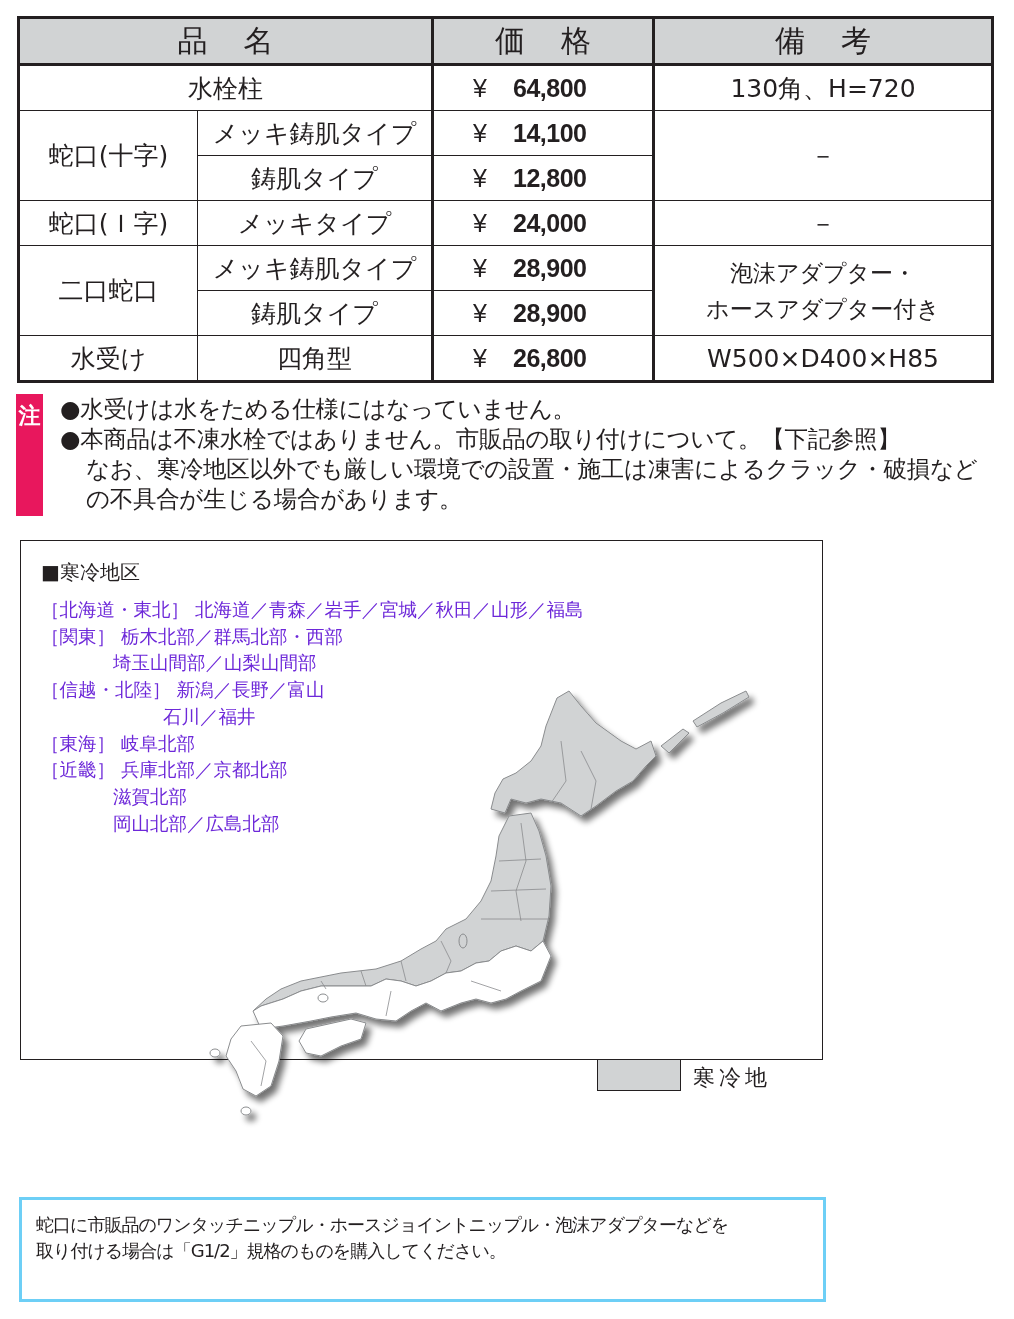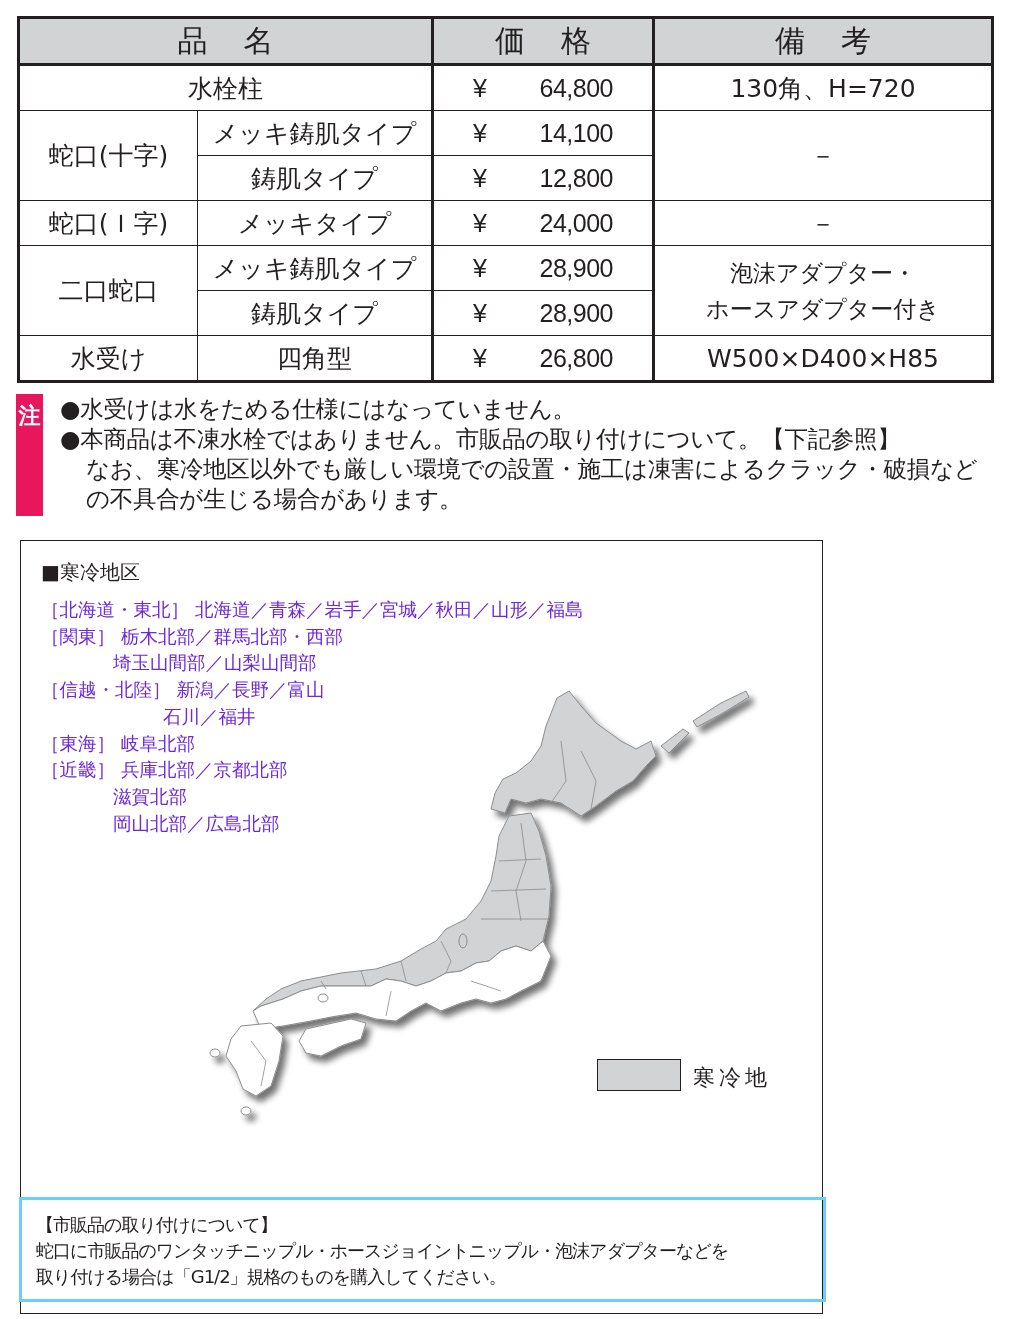--- a/index.html
+++ b/index.html
@@ -20,37 +20,37 @@
   .price-table th {
     background: #d1d3d4; font-size: 30px; height: 44px; letter-spacing: 0;
     border-bottom: 3px solid #231f20;
     margin-left: 20px;
   }
   .price-table th .sp { display: inline-block; width: 1.2em; }
   .price-table td { font-size: 25px; height: 44px; }
   .price-table td.price-col, .price-table th.price-col { border-left: 3px solid #231f20; border-right: 3px solid #231f20; }
   .price-cell { font-family: "Liberation Sans", sans-serif; font-weight: bold; font-size: 29px; letter-spacing: -0.5px; }
   .price-cell .yen { display: inline-block; width: 40px; text-align: left; }
-  .price-cell .num { display: inline-block; width: 100px; text-align: right; }
+  .price-cell .num { display: inline-block; width: 100px; text-align: left; font-weight: bold; }
   .remark { font-size: 24px; }
   .remark.multiline { line-height: 36px; font-size: 23px; }
 
   
   .notes { position: absolute; left: 16px; top: 394px; width: 990px; height: 122px; }
   .note-bar {
     position: absolute; left: 0; top: 0; width: 27px; height: 122px; background: #e8175d;
     color: #fff; font-weight: bold; font-size: 22px; text-align: center; line-height: 44px;
   }
   .note-lines { position: absolute; left: 44px; top: 0; font-size: 23.5px; line-height: 30px; letter-spacing: -0.3px; }
   .note-line { white-space: nowrap; }
   .note-line.indent { padding-left: 26px; }
 
   
   .cold-box {
-    position: absolute; left: 20px; top: 540px; width: 803px; height: 774px;
+    position: absolute; left: 20px; top: 540px; width: 803px; height: 520px;
     border: 1.5px solid #231f20; box-sizing: border-box;
   }
   .cold-title { position: absolute; left: 20px; top: 18px; font-size: 20px; }
   .cold-list { position: absolute; left: 20px; top: 56px; font-size: 18.5px; line-height: 26.7px; color: #6d28d9; }
   .cold-row { white-space: nowrap; }
   .map {
     position: absolute; left: 140px; top: 140px; width: 600px; height: 470px;
   }
   .legend { position: absolute; left: 576px; top: 518px; height: 34px; }
   .legend-swatch { position: absolute; left: 0; top: 0; width: 84px; height: 32px; background: #d1d3d4; border: 1.5px solid #231f20; box-sizing: border-box; }
@@ -213,17 +213,16 @@
   </svg>
 
   <div class="legend">
     <div class="legend-swatch"></div>
     <div class="legend-label">寒冷地</div>
   </div>
 </div>
 
 <div class="commercial-box">
   <div class="commercial-lines">
-    <div>【市販品の取り付けについて】</div>
     <div>蛇口に市販品のワンタッチニップル・ホースジョイントニップル・泡沫アダプターなどを</div>
     <div>取り付ける場合は「G1/2」規格のものを購入してください。</div>
   </div>
 </div>
 
 </body></html>

